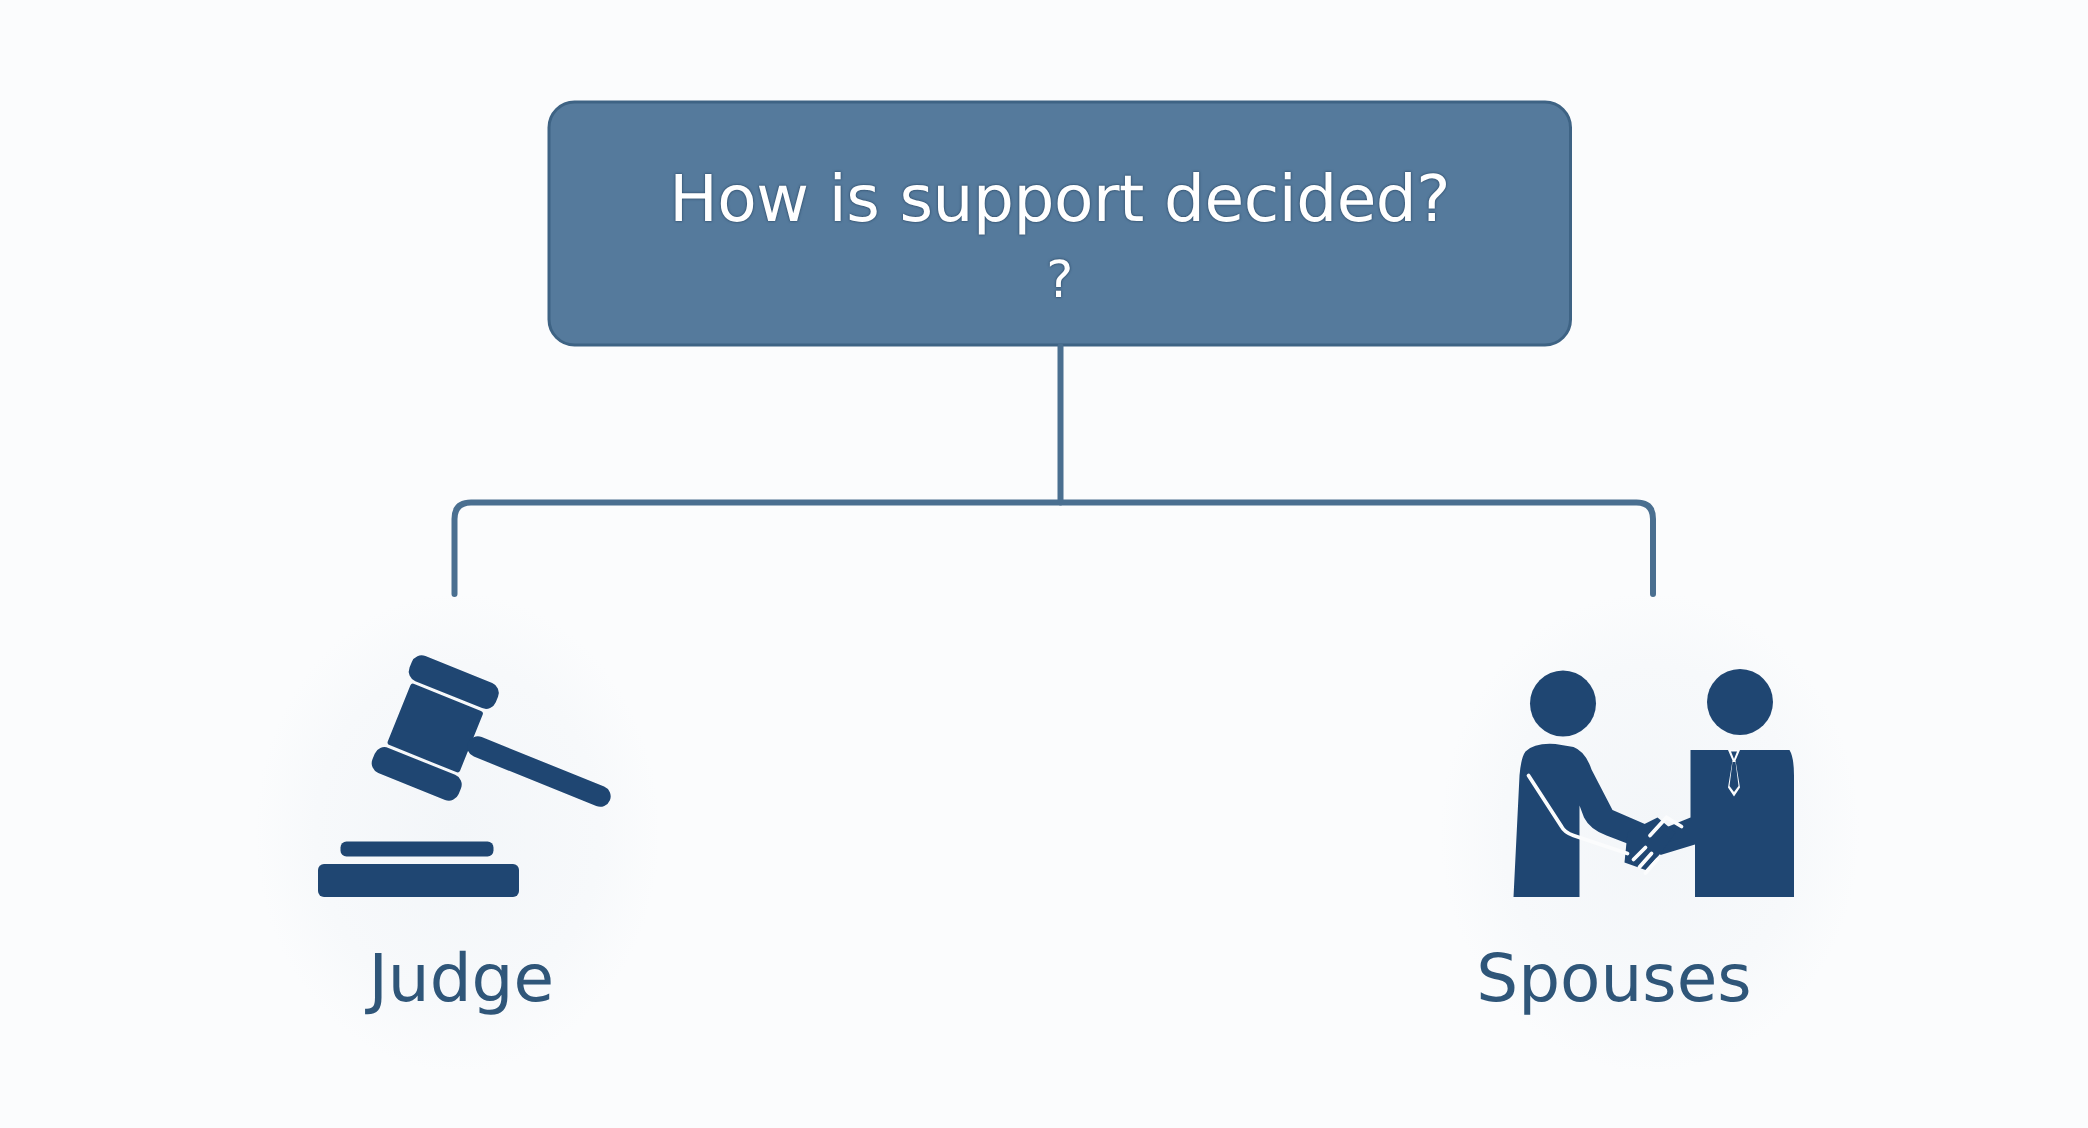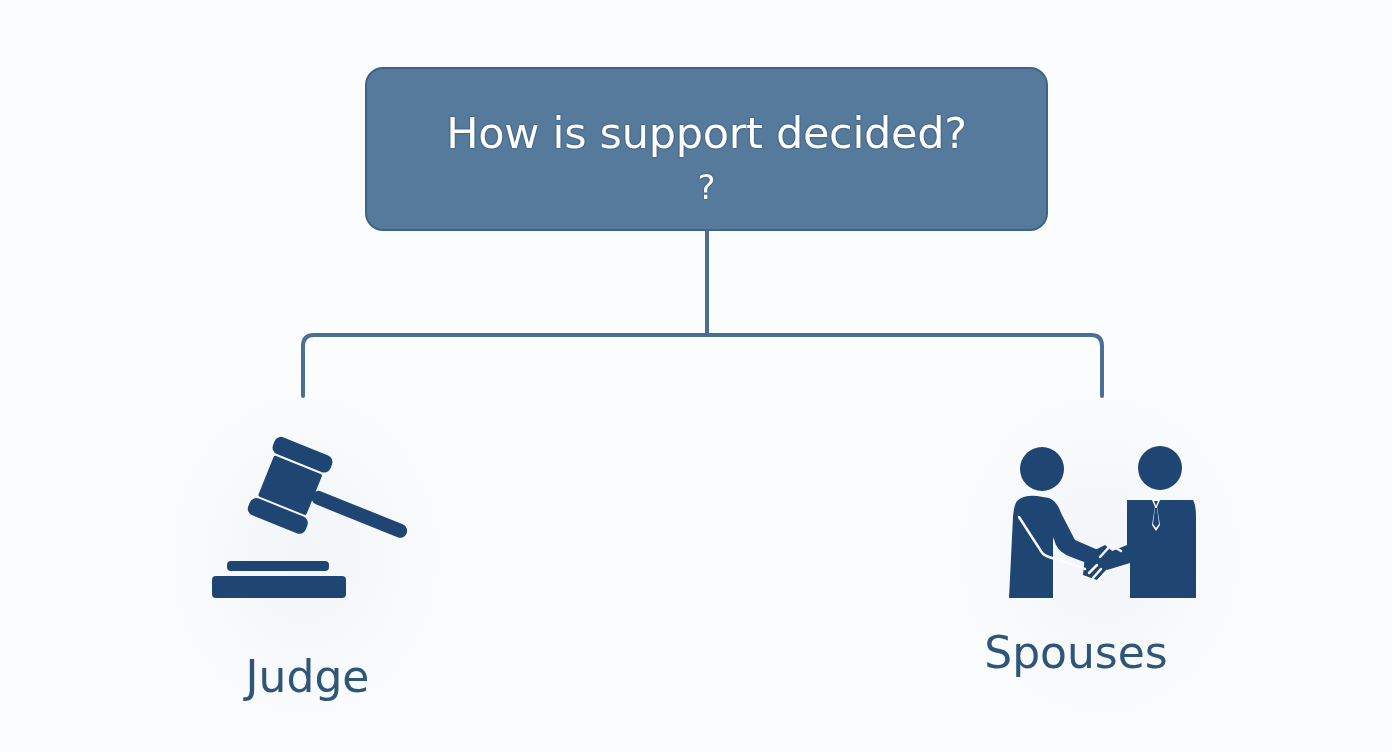--- a/index.html
+++ b/index.html
@@ -65,21 +65,21 @@
         <rect x="-40" y="-38" width="62" height="18" rx="7"></rect>
         <rect x="-35" y="-18" width="52" height="44" rx="2"></rect>
         <rect x="-40" y="28" width="62" height="18" rx="7"></rect>
         <rect x="15" y="-2" width="102" height="14" rx="7"></rect>
       </g>
       <rect x="22" y="136" width="102" height="10" rx="4"></rect>
       <rect x="7" y="151" width="134" height="22" rx="4"></rect>
     </g>
   </svg>
 </div>
-<div class="node-label" style="left:205px; top:652px; width:205px;">Judge</div>
+<div class="node-label" style="left:205px; top:628px; width:205px;">Judge</div>
 
 <div class="icon-wrap" style="left:1005px; top:445px; width:195px; height:160px;">
   <svg width="195" height="160" viewBox="0 0 195 160">
     <g fill="#1f4672">
       <circle cx="37" cy="24" r="22"></circle>
       <circle cx="155" cy="23" r="22"></circle>
       <path d="M12 56 Q18 50 32 51 L44 53 Q52 56 56 68 L70 95 L100 108 L92 122 L66 112 Q55 108 51 100 L48 92 L48 153 L4 153 L8 72 Q9 60 12 56 Z"></path>
       <path d="M122 55 L188 55 Q191 60 191 72 L191 153 L125 153 L125 118 L102 125 L95 111 L122 100 Z"></path>
       <path d="M80 110 L100 100 L112 110 L102 124 L92 135 L78 130 Z"></path>
     </g>

